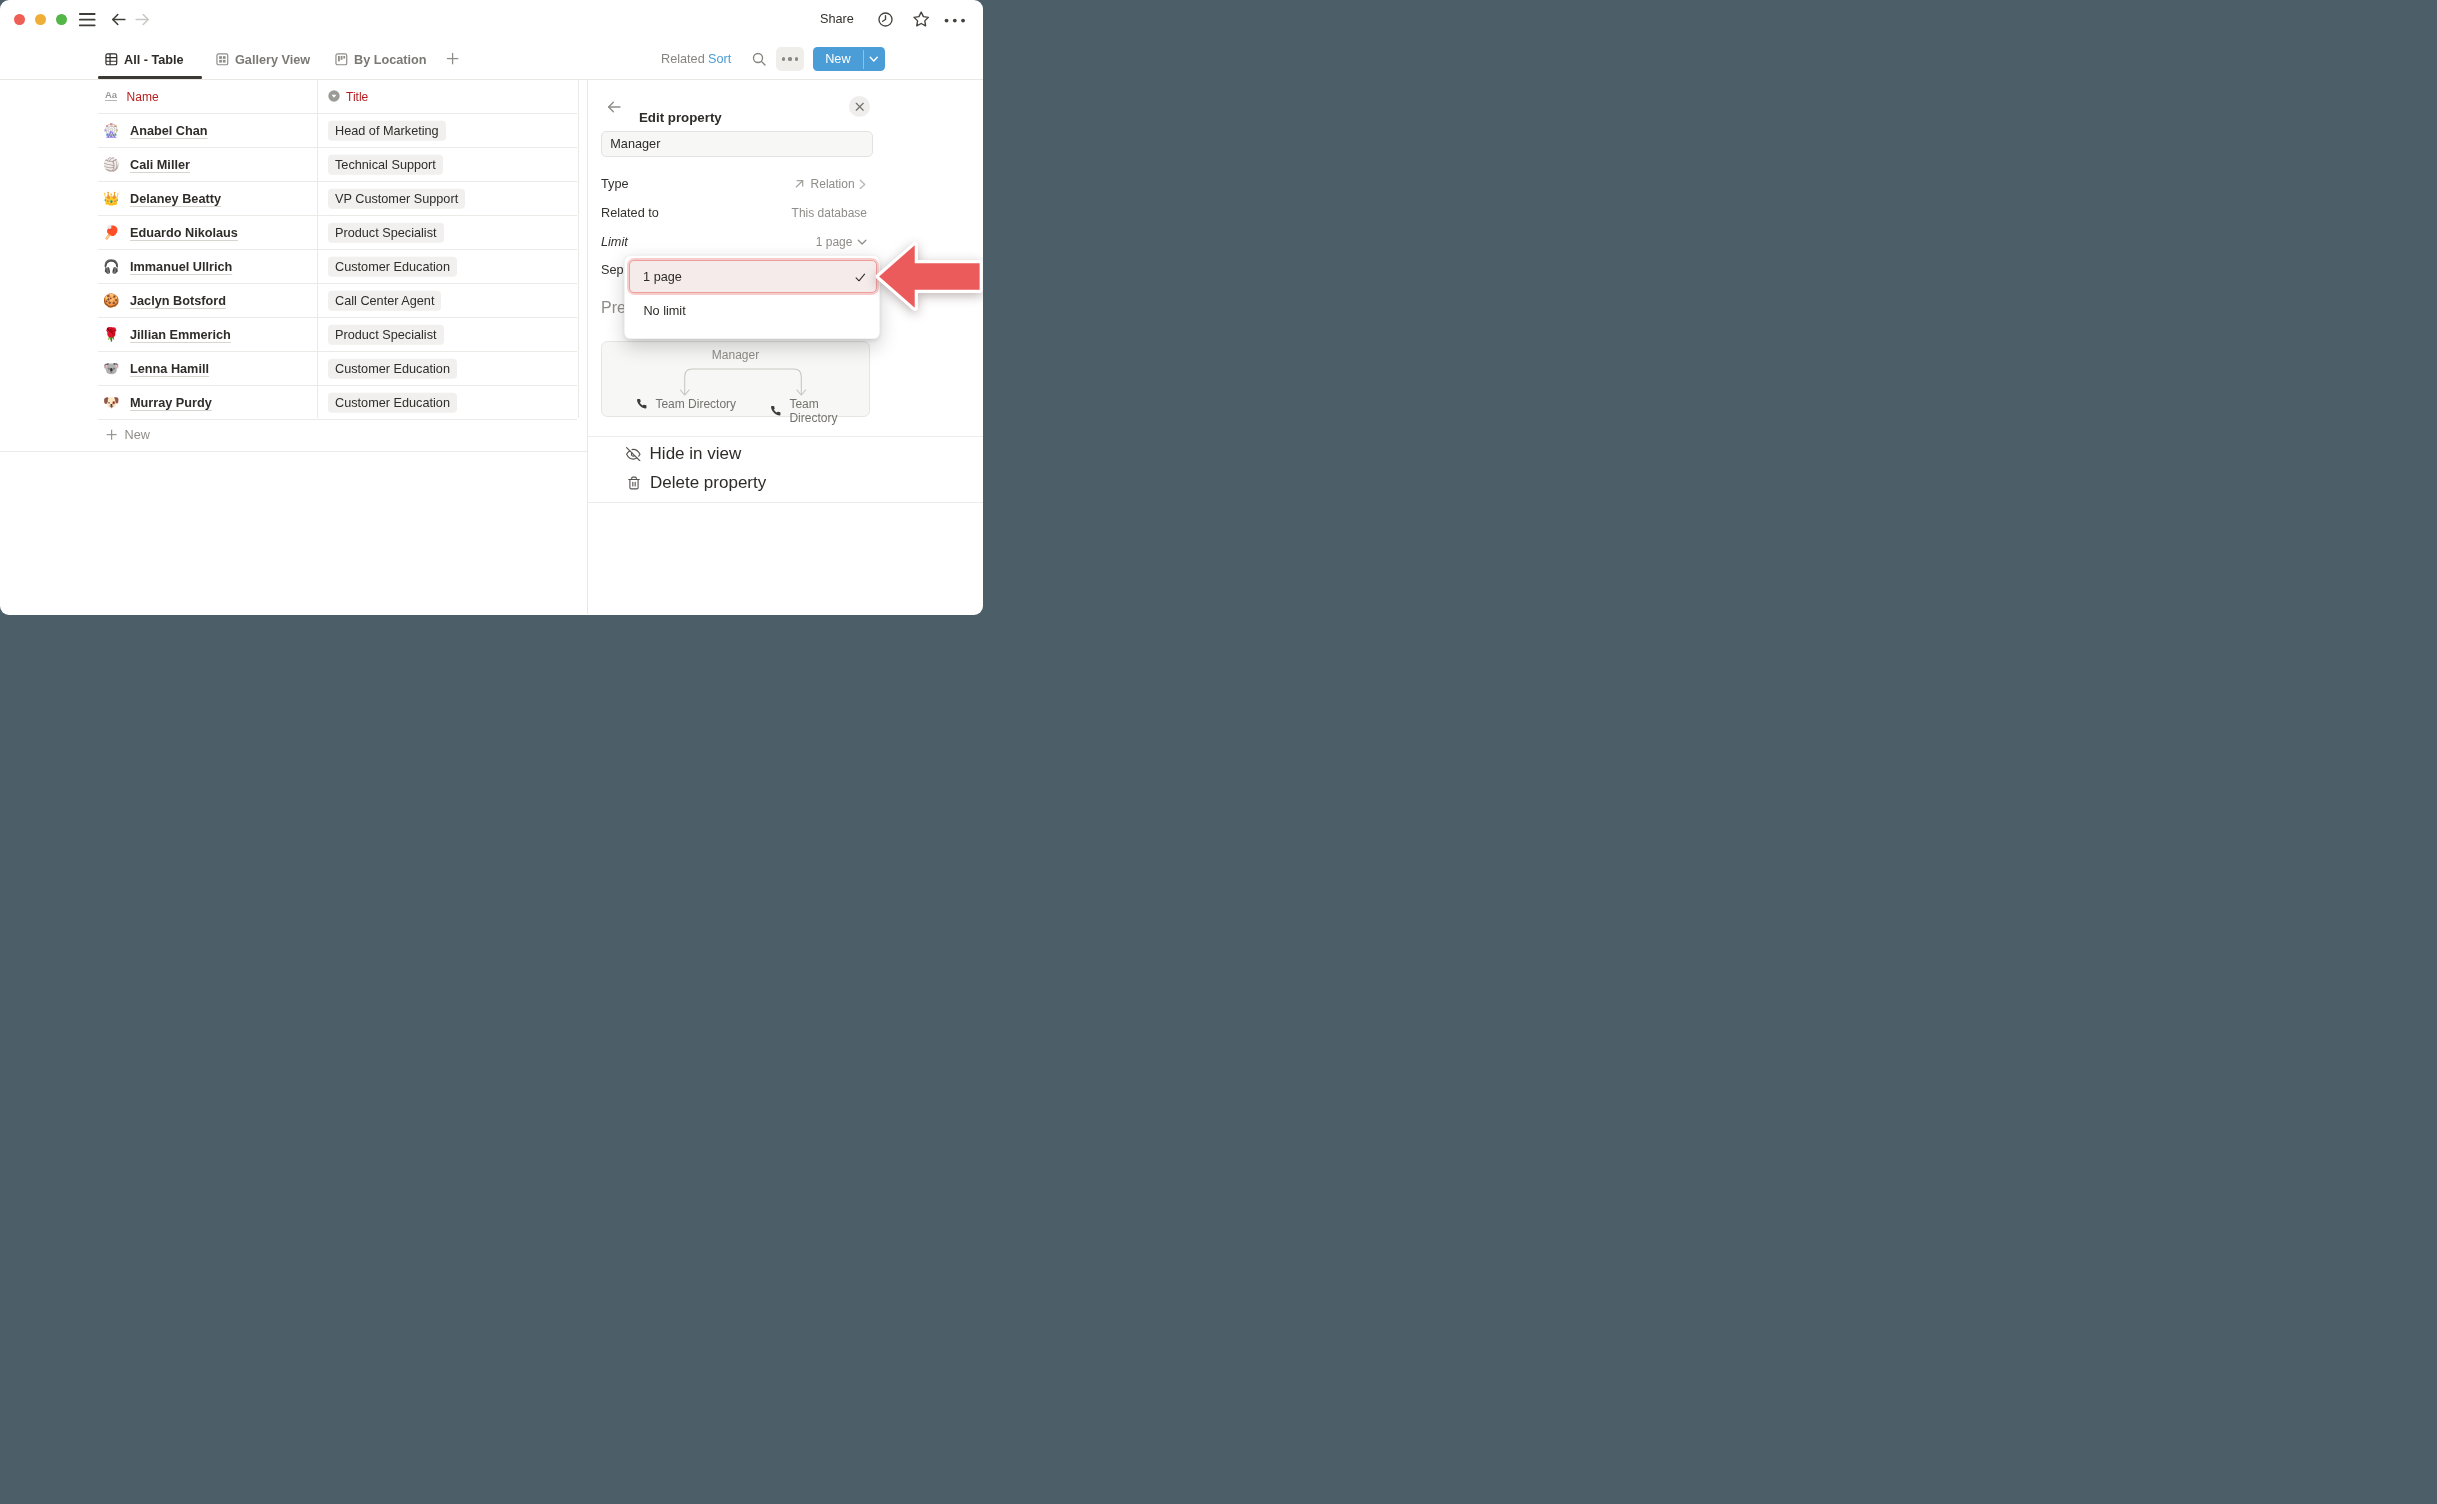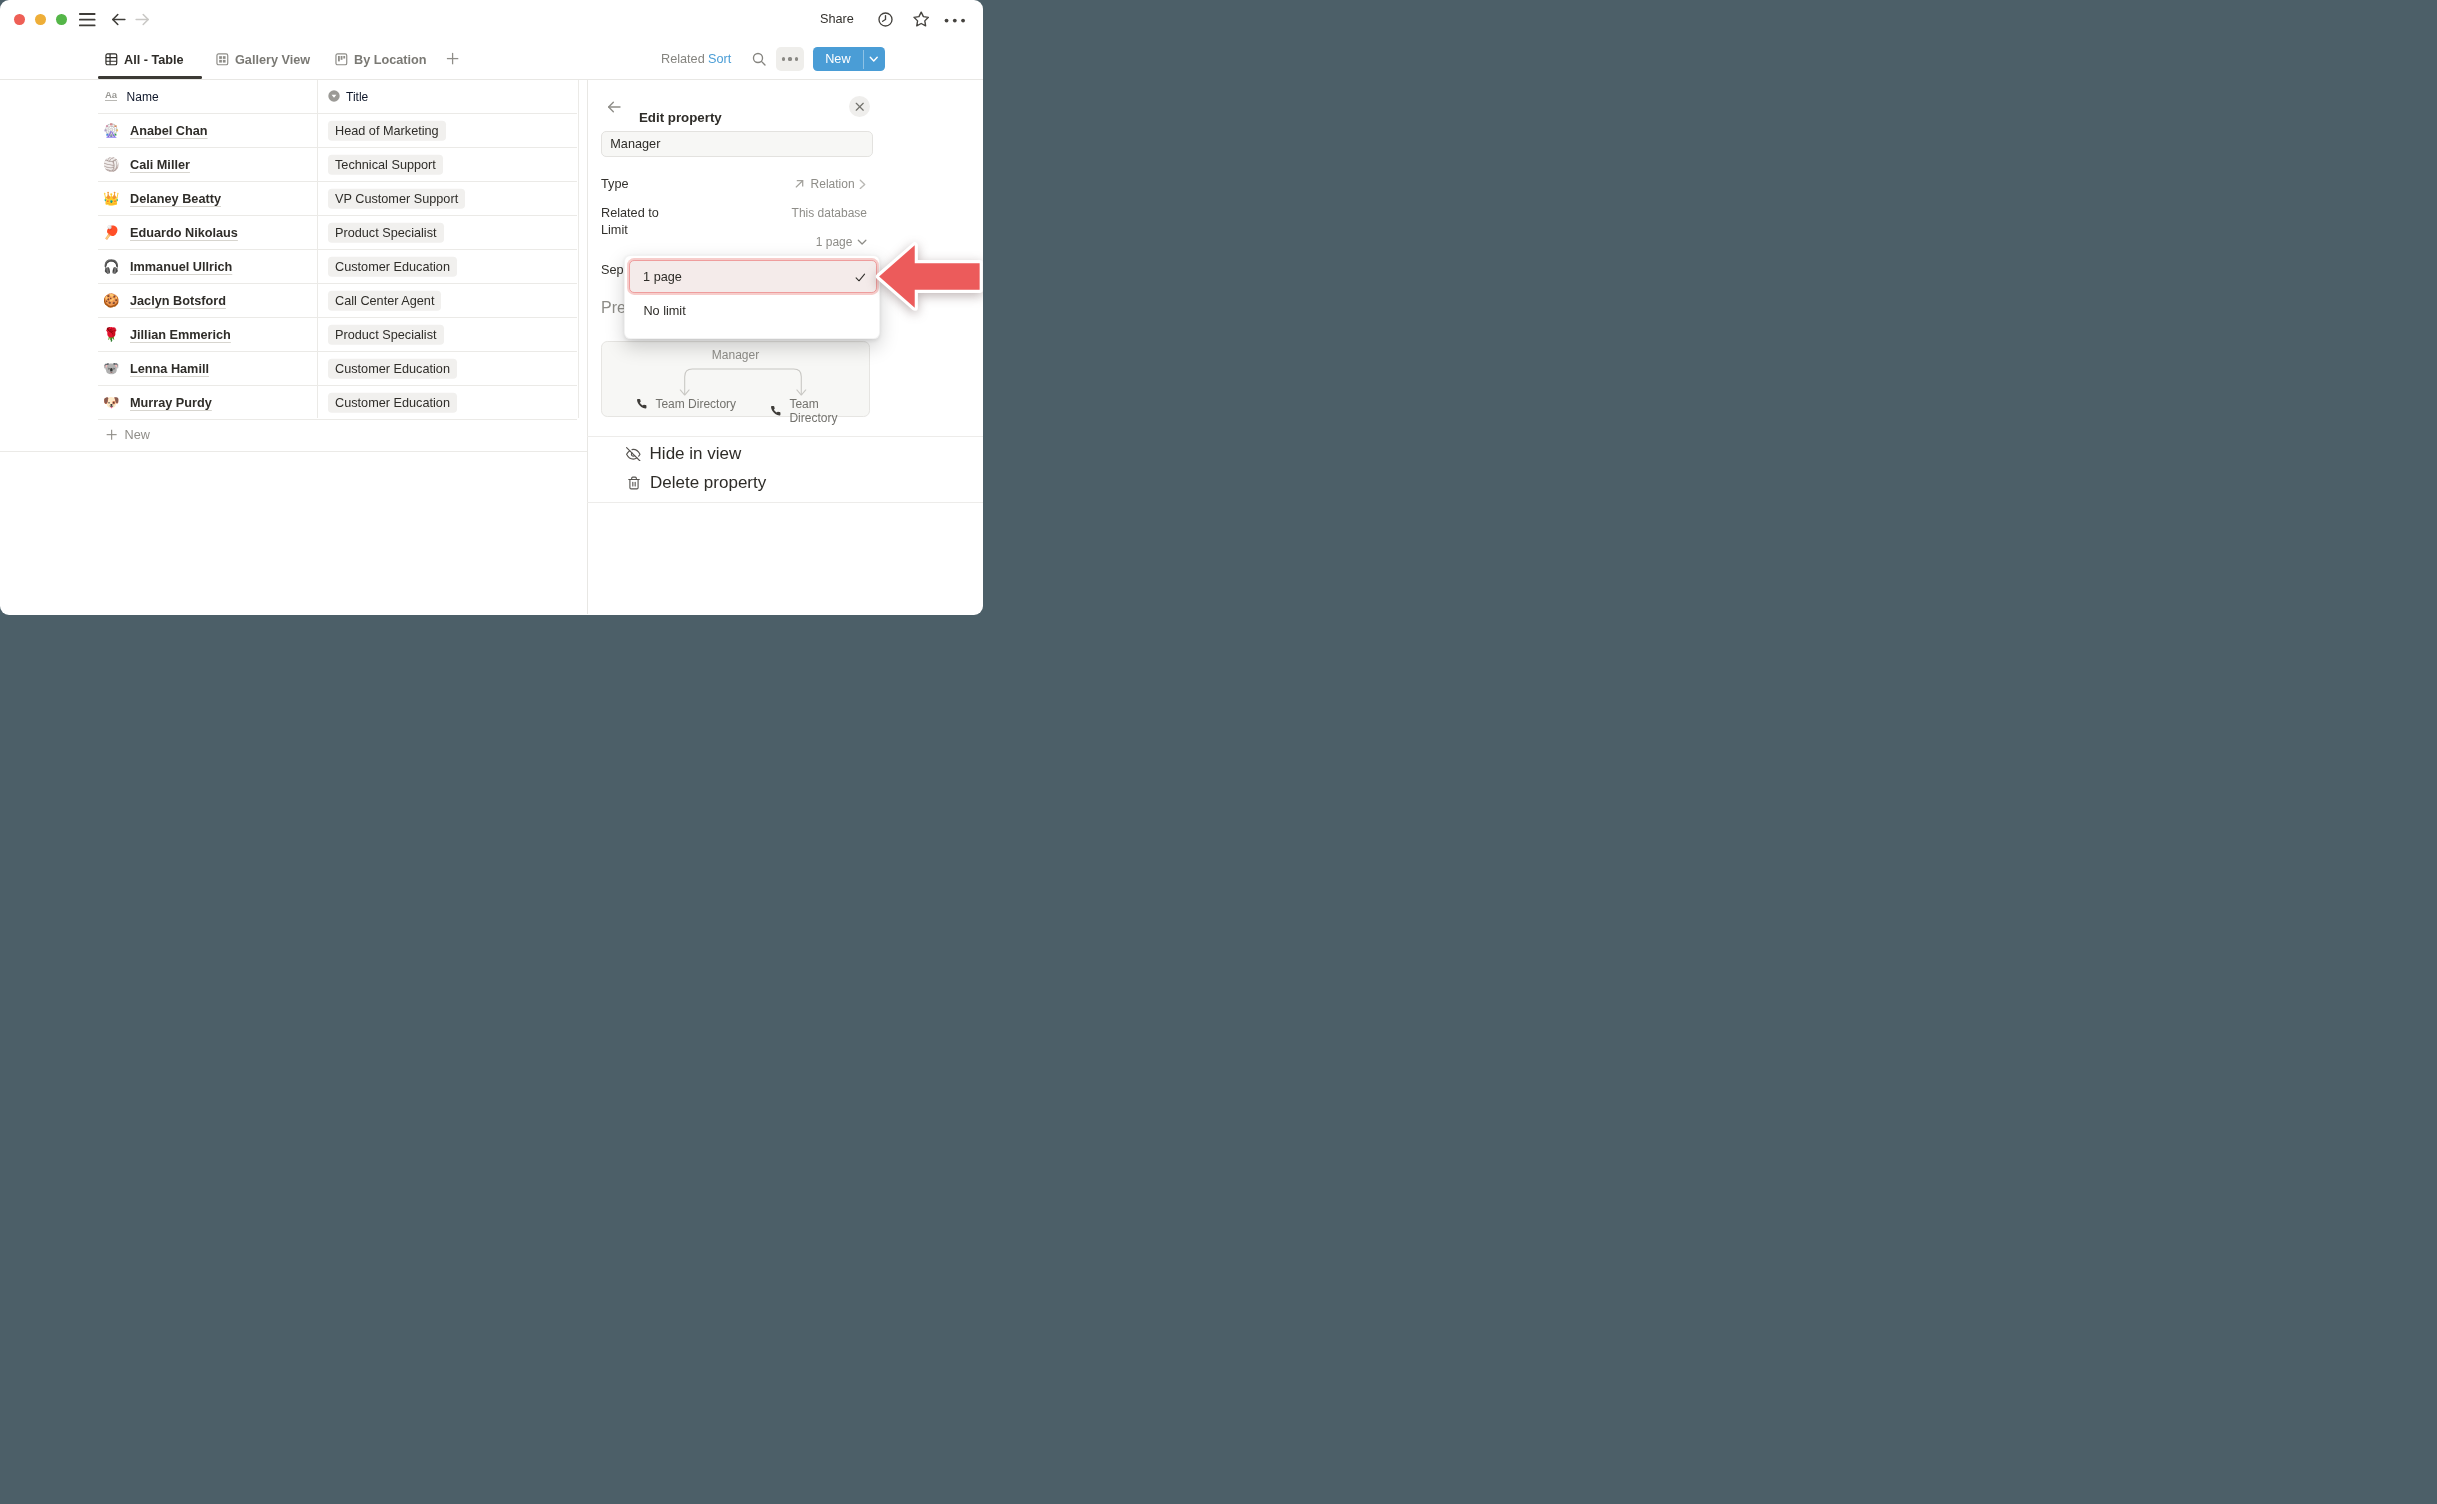--- a/index.html
+++ b/index.html
@@ -22,21 +22,21 @@
   .tb-text{font-size:12.7px;}
   .more-btn{background:#efeeeb;border-radius:5.1px;display:flex;align-items:center;justify-content:center;gap:3.2px;}
   .more-btn i{width:3.2px;height:3.2px;border-radius:50%;background:#8a8984;}
   .new-btn{border-radius:4.4px;display:flex;align-items:stretch;color:#fff;overflow:hidden;}
   .new-btn .lbl{flex:1;display:flex;align-items:center;justify-content:center;font-size:12.7px;font-weight:500;}
   .new-btn .sep{width:0.6px;background:rgba(255,255,255,.38);margin:2.5px 0;}
   .new-btn .chev{width:21.6px;display:flex;align-items:center;justify-content:center;}
   .hline{background:#e8e7e4;}
   .vline{background:#ebeae7;}
   
-  .hdr-label{font-size:12px;color:#0f172a;}
+  .hdr-label{font-size:12px;color:#b91c1c;}
   .aa{font-size:9.5px;font-weight:600;color:#9b9a96;border-bottom:1px solid #b9b8b4;line-height:1.1;}
   .t-row{position:relative;height:34px;border-bottom:1px solid #ebeae7;}
   .t-emoji{position:absolute;left:5.1px;top:50%;transform:translateY(-50%);font-size:13.3px;line-height:1;}
   .t-name{position:absolute;left:32px;top:50%;transform:translateY(-50%);font-size:12.7px;font-weight:600;color:#2f2d29;
           text-decoration:underline;text-decoration-color:#d7d5cf;text-decoration-thickness:1px;text-underline-offset:3.2px;}
   .pill{position:absolute;left:230px;top:50%;transform:translateY(-50%);background:#f1f0ee;border-radius:3.8px;
         padding:3.2px 7px;font-size:12.7px;color:#2f2d29;white-space:nowrap;}
   .newrow{position:absolute;left:0;top:418px;width:587px;height:34px;border-bottom:1px solid #ebeae7;
           display:flex;align-items:center;color:#8f8d88;}
   .newrow span{font-size:12.7px;margin-left:6.3px;}
@@ -293,21 +293,21 @@
             <polyline points="2 2 9 8.5 2 15"></polyline>
           </svg>
       </span>
     </div>
 
     <div class="abs f-label" style="left:601px;top:206px;">Related to</div>
     <div class="abs f-value" style="left:698px;top:206px;width:169px;">
       <span>This database</span>
     </div>
 
-    <div class="abs f-label" style="left:601px;top:223px;">Limit</div>
+    <div class="abs f-label" style="left:601px;top:235px;font-style:italic;">Limit</div>
     <div class="abs f-value" style="left:698px;top:235px;width:169px;">
       <span>1 page</span>
       <span class="icon">
         <svg width="10.2" height="6.3" viewBox="0 0 16 10" fill="none" stroke="#8e8d88" stroke-width="2" stroke-linecap="round" stroke-linejoin="round">
             <polyline points="2 2 8 8 14 2"></polyline>
           </svg>
       </span>
     </div>
 
     <div class="abs clip-label" style="left:601px;top:263px;width:23.5px;">Sep</div>

